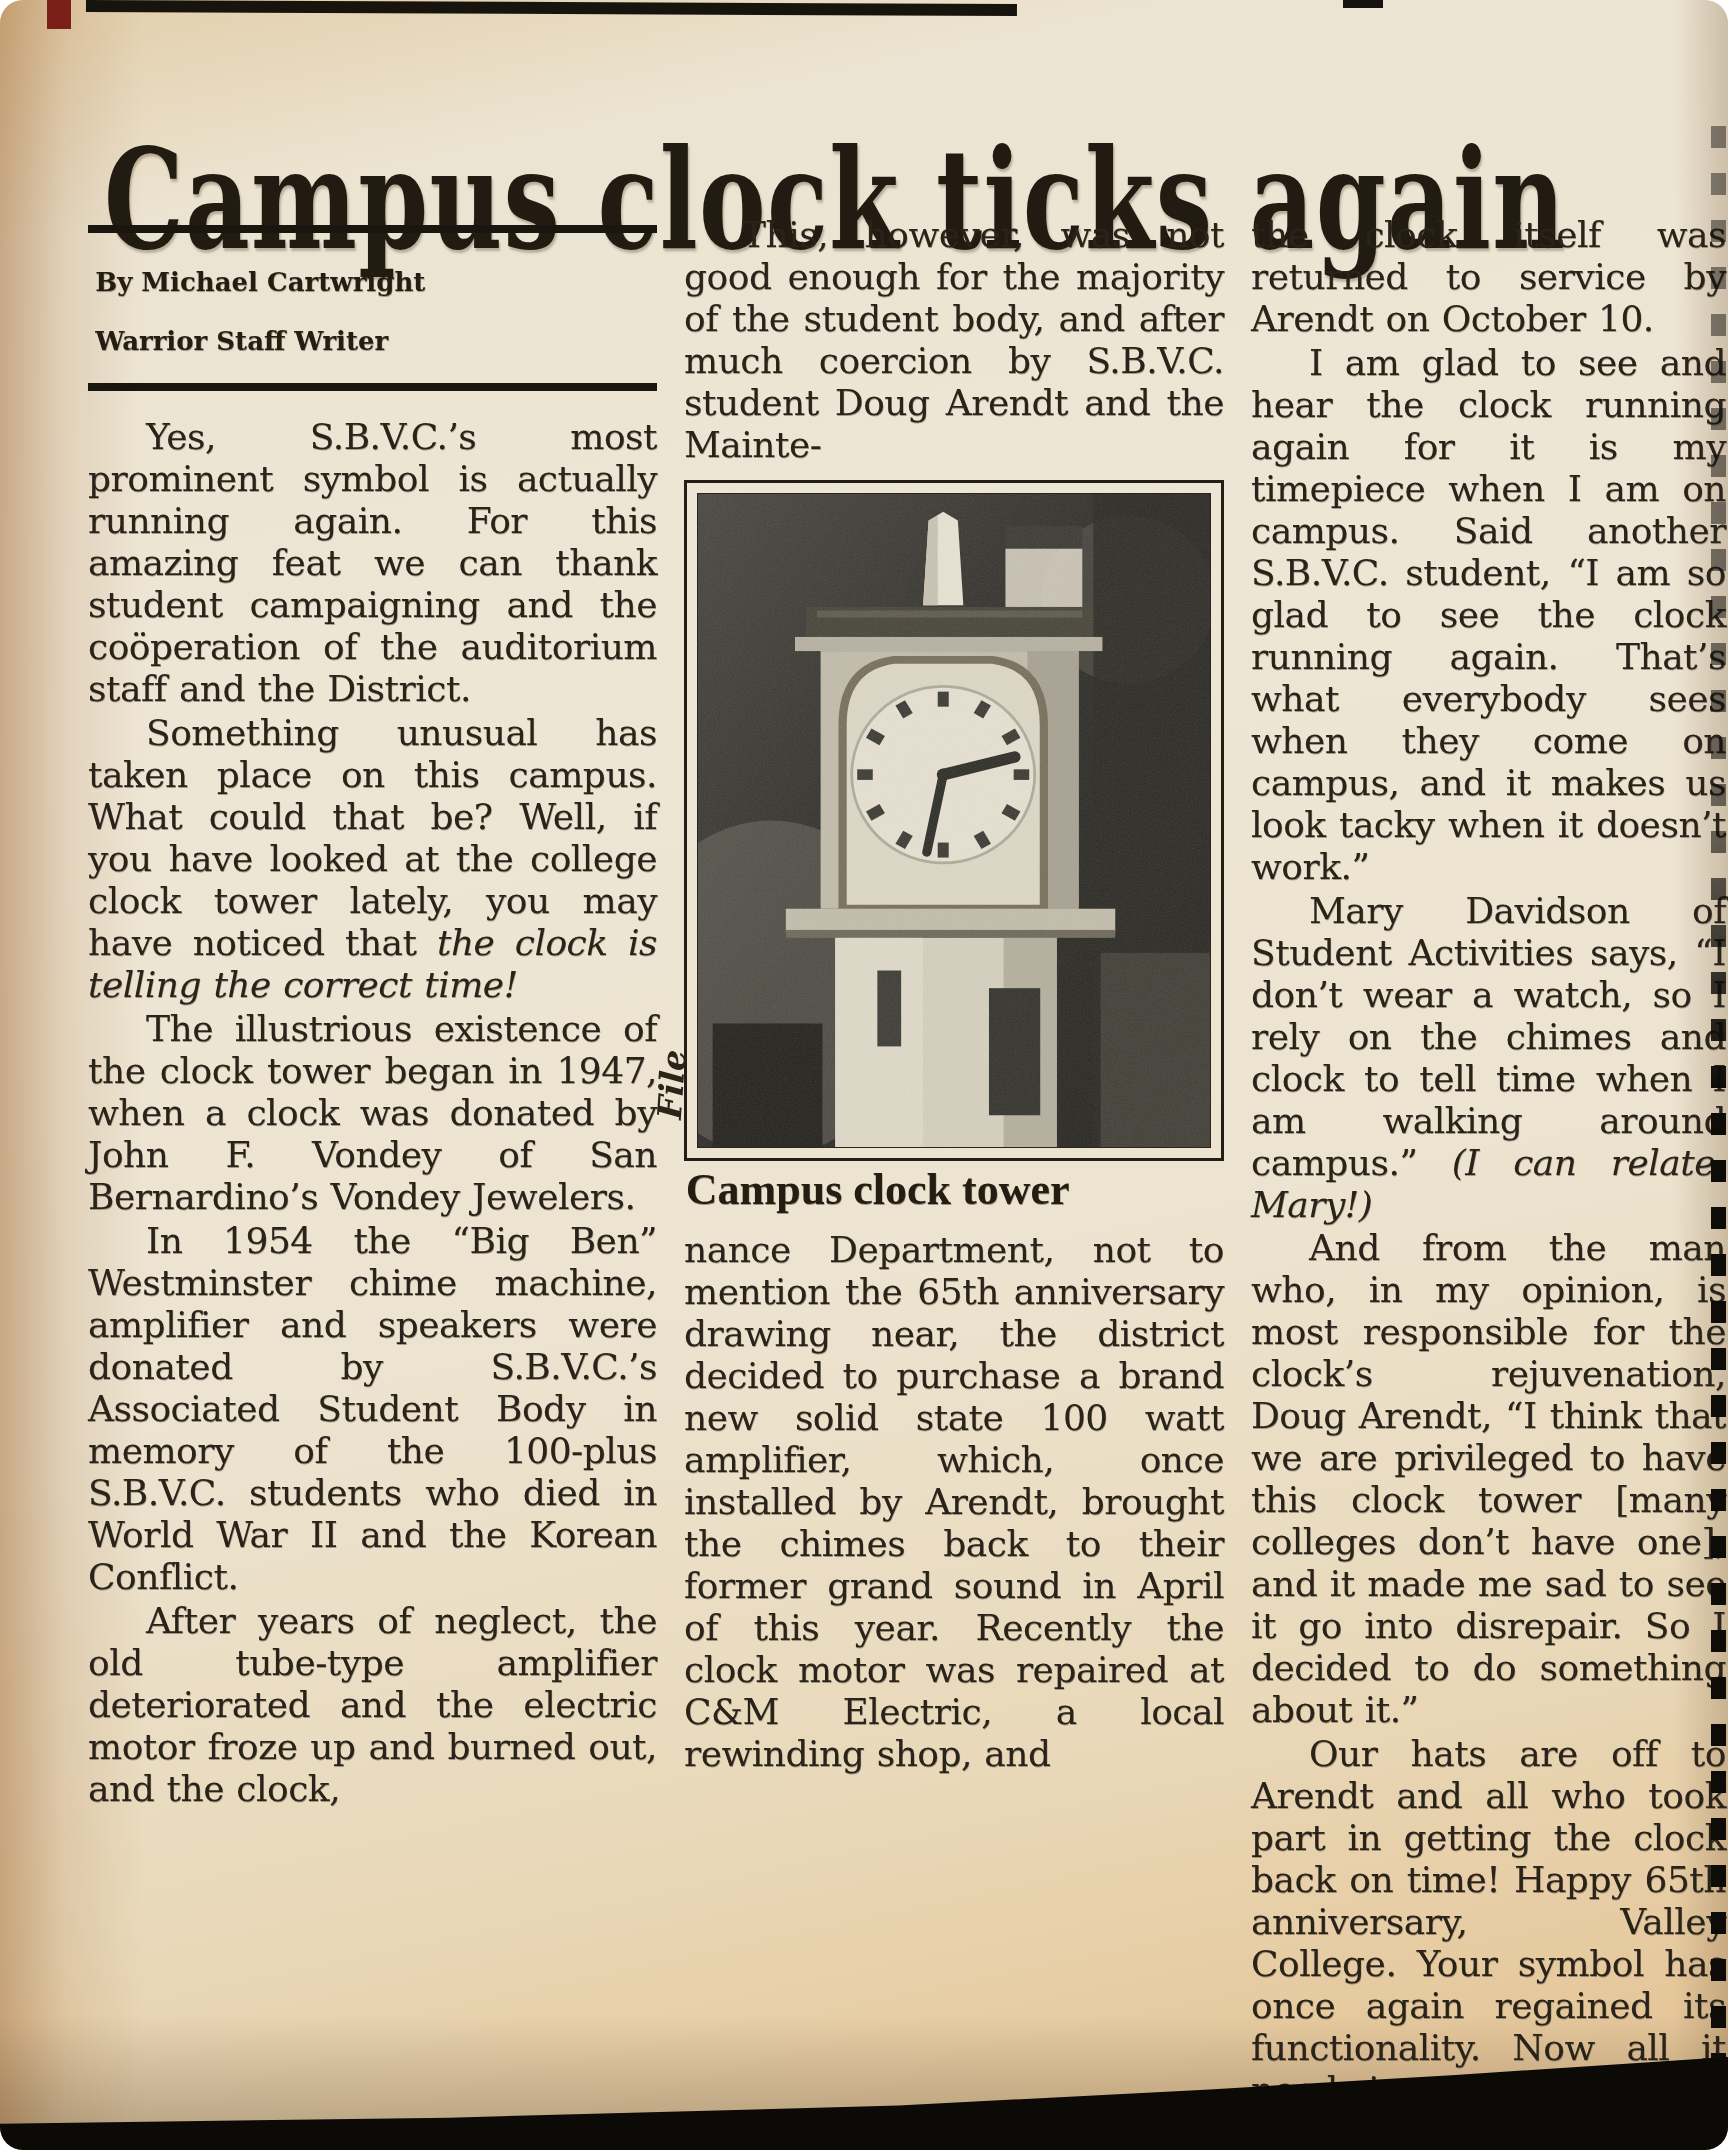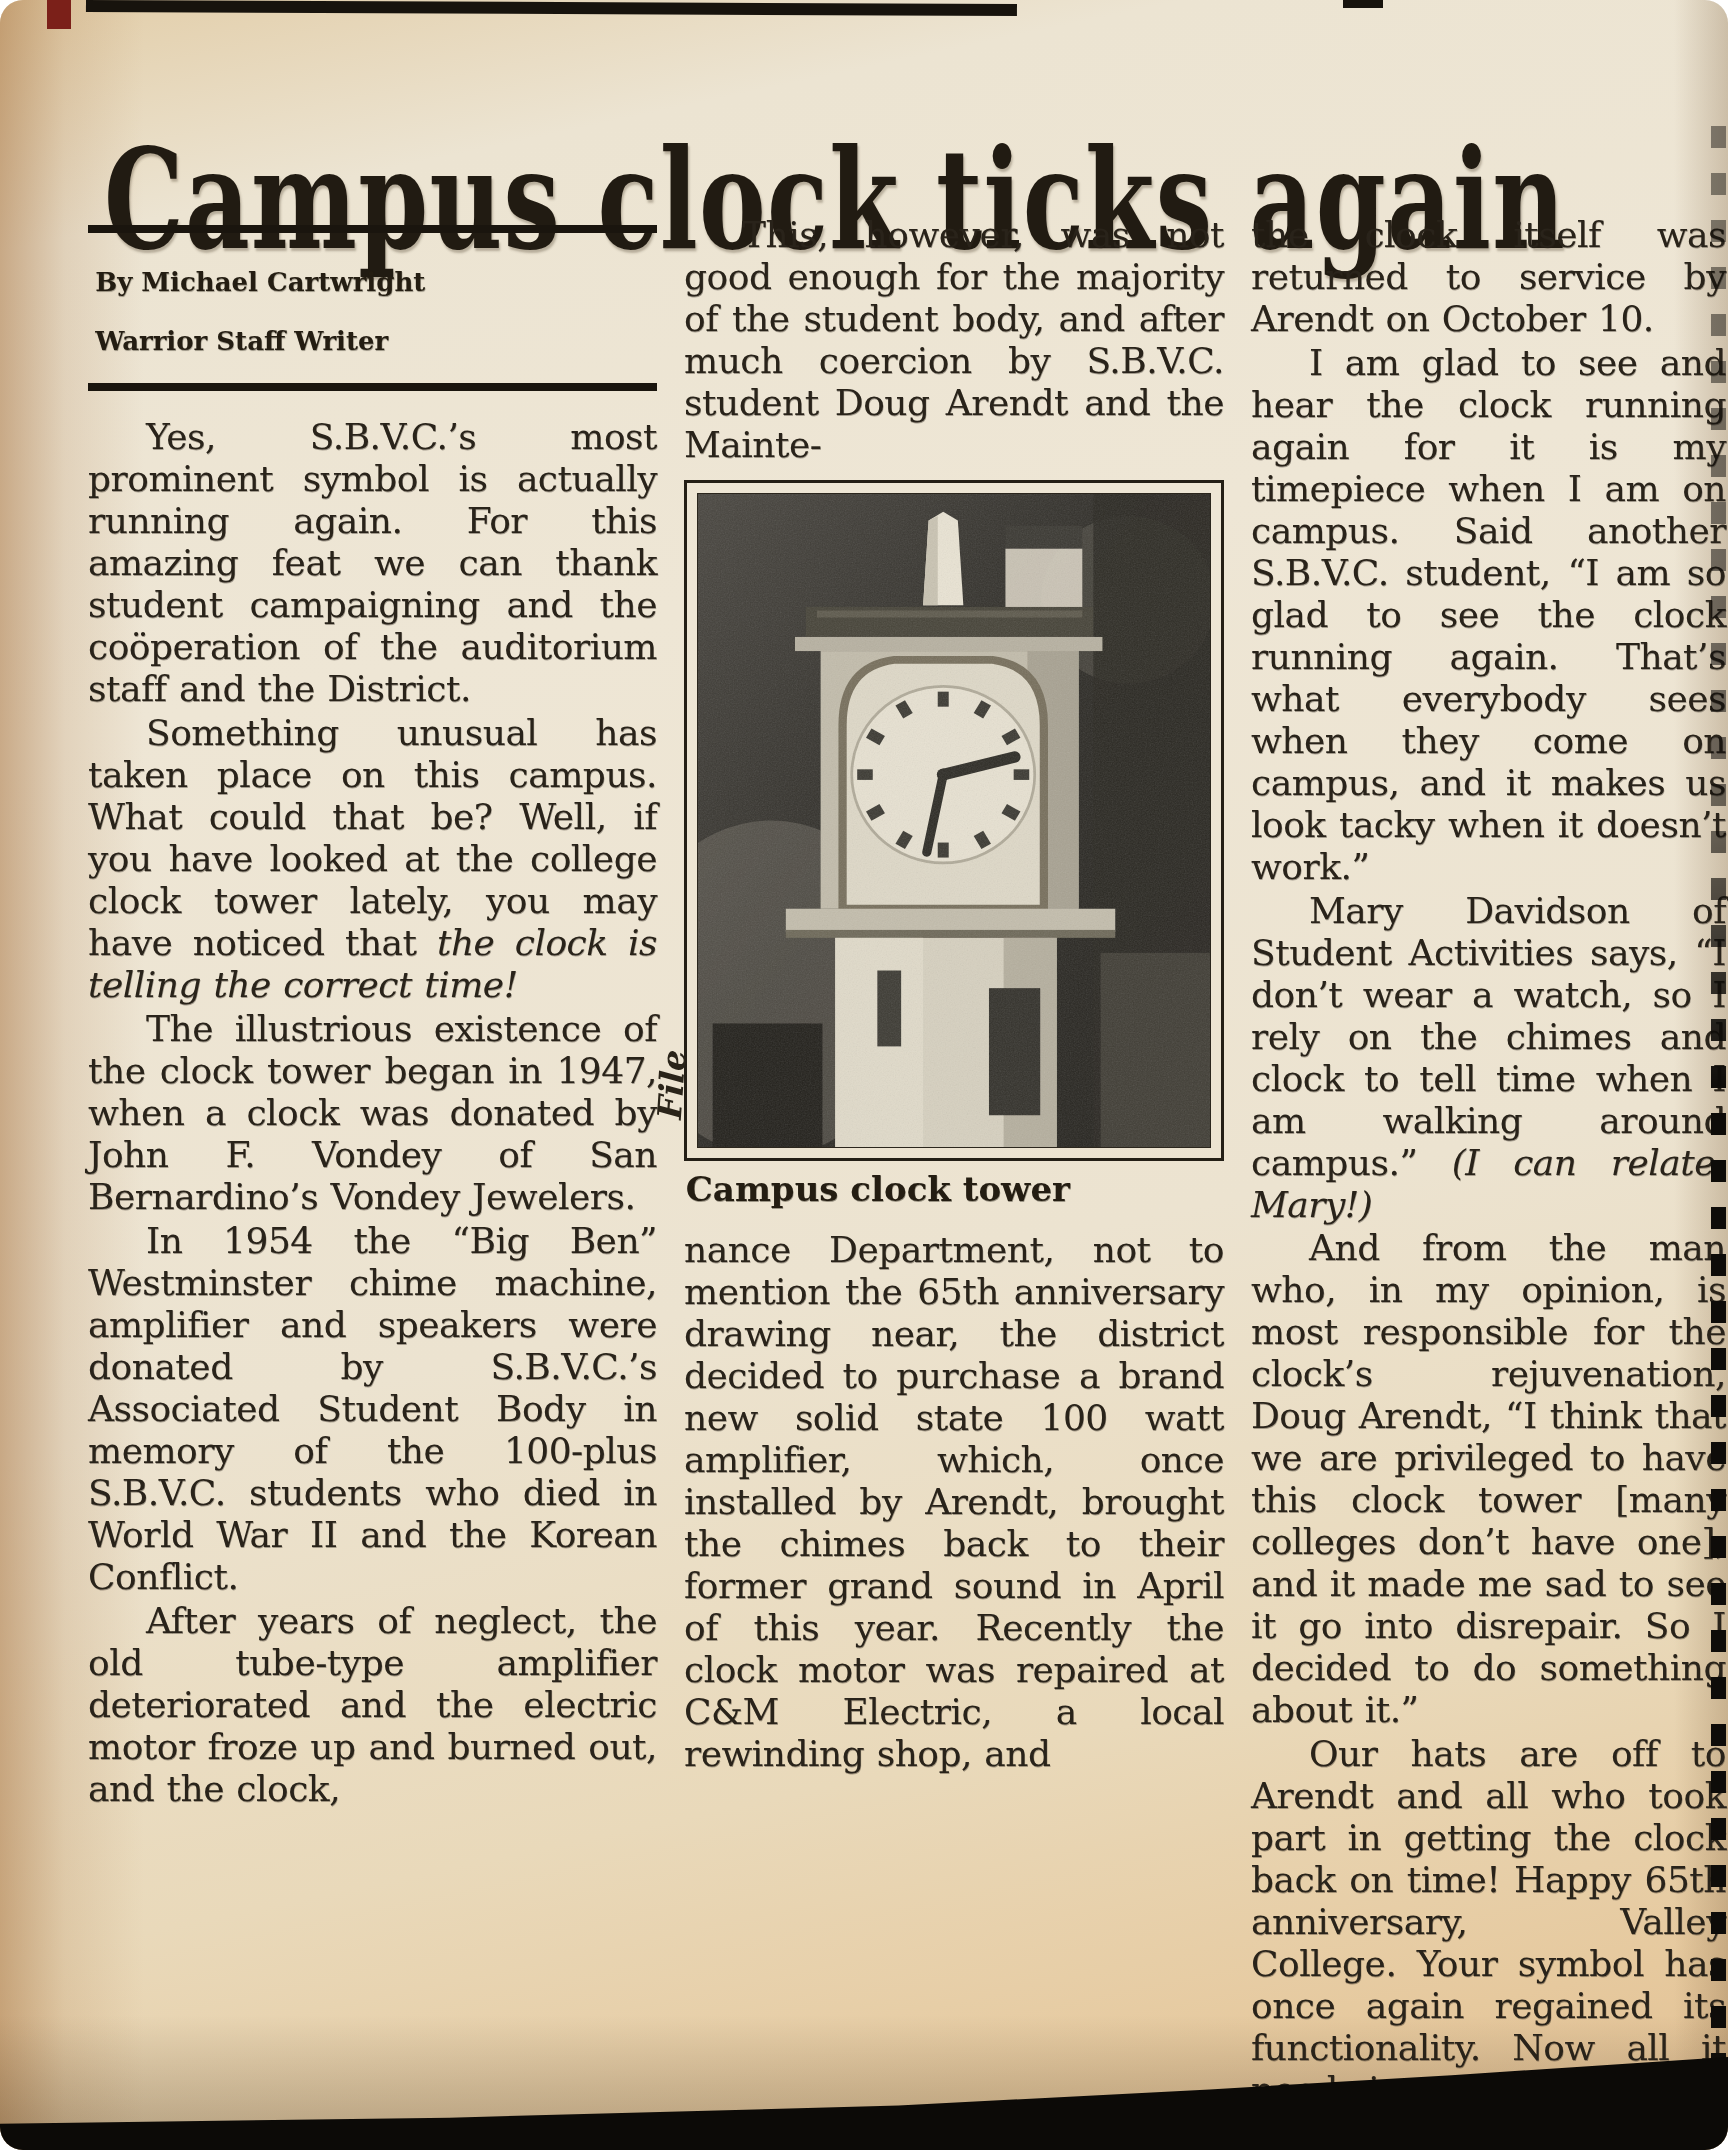--- a/index.html
+++ b/index.html
@@ -26,22 +26,22 @@
   .byline{margin:10.8px 0 25px 0;}
   .byline .rule{height:8px;background:#1a150e;}
   .byline-text{padding:20px 3.6px 12.6px 7.2px;}
   .byline-text div{font-weight:bold;font-size:26px;line-height:59px;color:#241d12;
     text-shadow:0.5px 0.6px 0.7px rgba(36,29,18,.4);}
   .photo-wrap{position:relative;margin:14.4px 0 3.6px 0;border:3.6px solid #241f16;padding:10.8px;background:transparent;}
   .photo-img{position:relative;height:653px;background:#2e2b25;outline:1.8px solid #2b261d;}
   .photo-img svg{position:absolute;inset:0;width:100%;height:100%;display:block;}
   .photo-credit{position:absolute;left:-50px;bottom:54px;transform:rotate(-86deg);
     font-size:33px;font-style:italic;font-weight:bold;color:#2a2419;}
-  .photo-caption{font-weight:bold;font-size:34px;line-height:43px;margin:7.2px 0 18px 1.8px;color:#241d12;
-    text-shadow:0.5px 0.5px 0.6px rgba(36,29,18,.4);}
+  .photo-caption{font-weight:bold;font-size:44px;line-height:43px;margin:7.2px 0 18px 1.8px;color:#241d12;
+    text-shadow:0.5px 0.5px 0.6px rgba(36,29,18,.4);font-family:Liberation Serif, serif;}
   .perf{position:absolute;right:0;top:126px;bottom:18px;width:21.6px;pointer-events:none;}
   .perf .dash-col{position:absolute;right:1.8px;top:0;bottom:0;width:15.3px;
     background:repeating-linear-gradient(to bottom,#0e0c09 0 21.6px,rgba(0,0,0,0) 21.6px 47px);
     -webkit-mask-image:linear-gradient(to bottom,rgba(0,0,0,.45) 0,rgba(0,0,0,.55) 35%,#000 48%,#000 100%);
     mask-image:linear-gradient(to bottom,rgba(0,0,0,.45) 0,rgba(0,0,0,.55) 35%,#000 48%,#000 100%);}
   .bottom-band{position:absolute;left:0;right:0;bottom:0;height:101px;background:#0c0a07;
     clip-path:polygon(0 74%,26% 68%,52% 56%,70% 40%,84% 26%,100% 8%,100% 100%,0 100%);}
   .bottom-soft{position:absolute;left:0;right:0;bottom:0;height:135px;pointer-events:none;
     background:linear-gradient(to top,rgba(40,28,14,.28),rgba(40,28,14,0));}
 </style>

